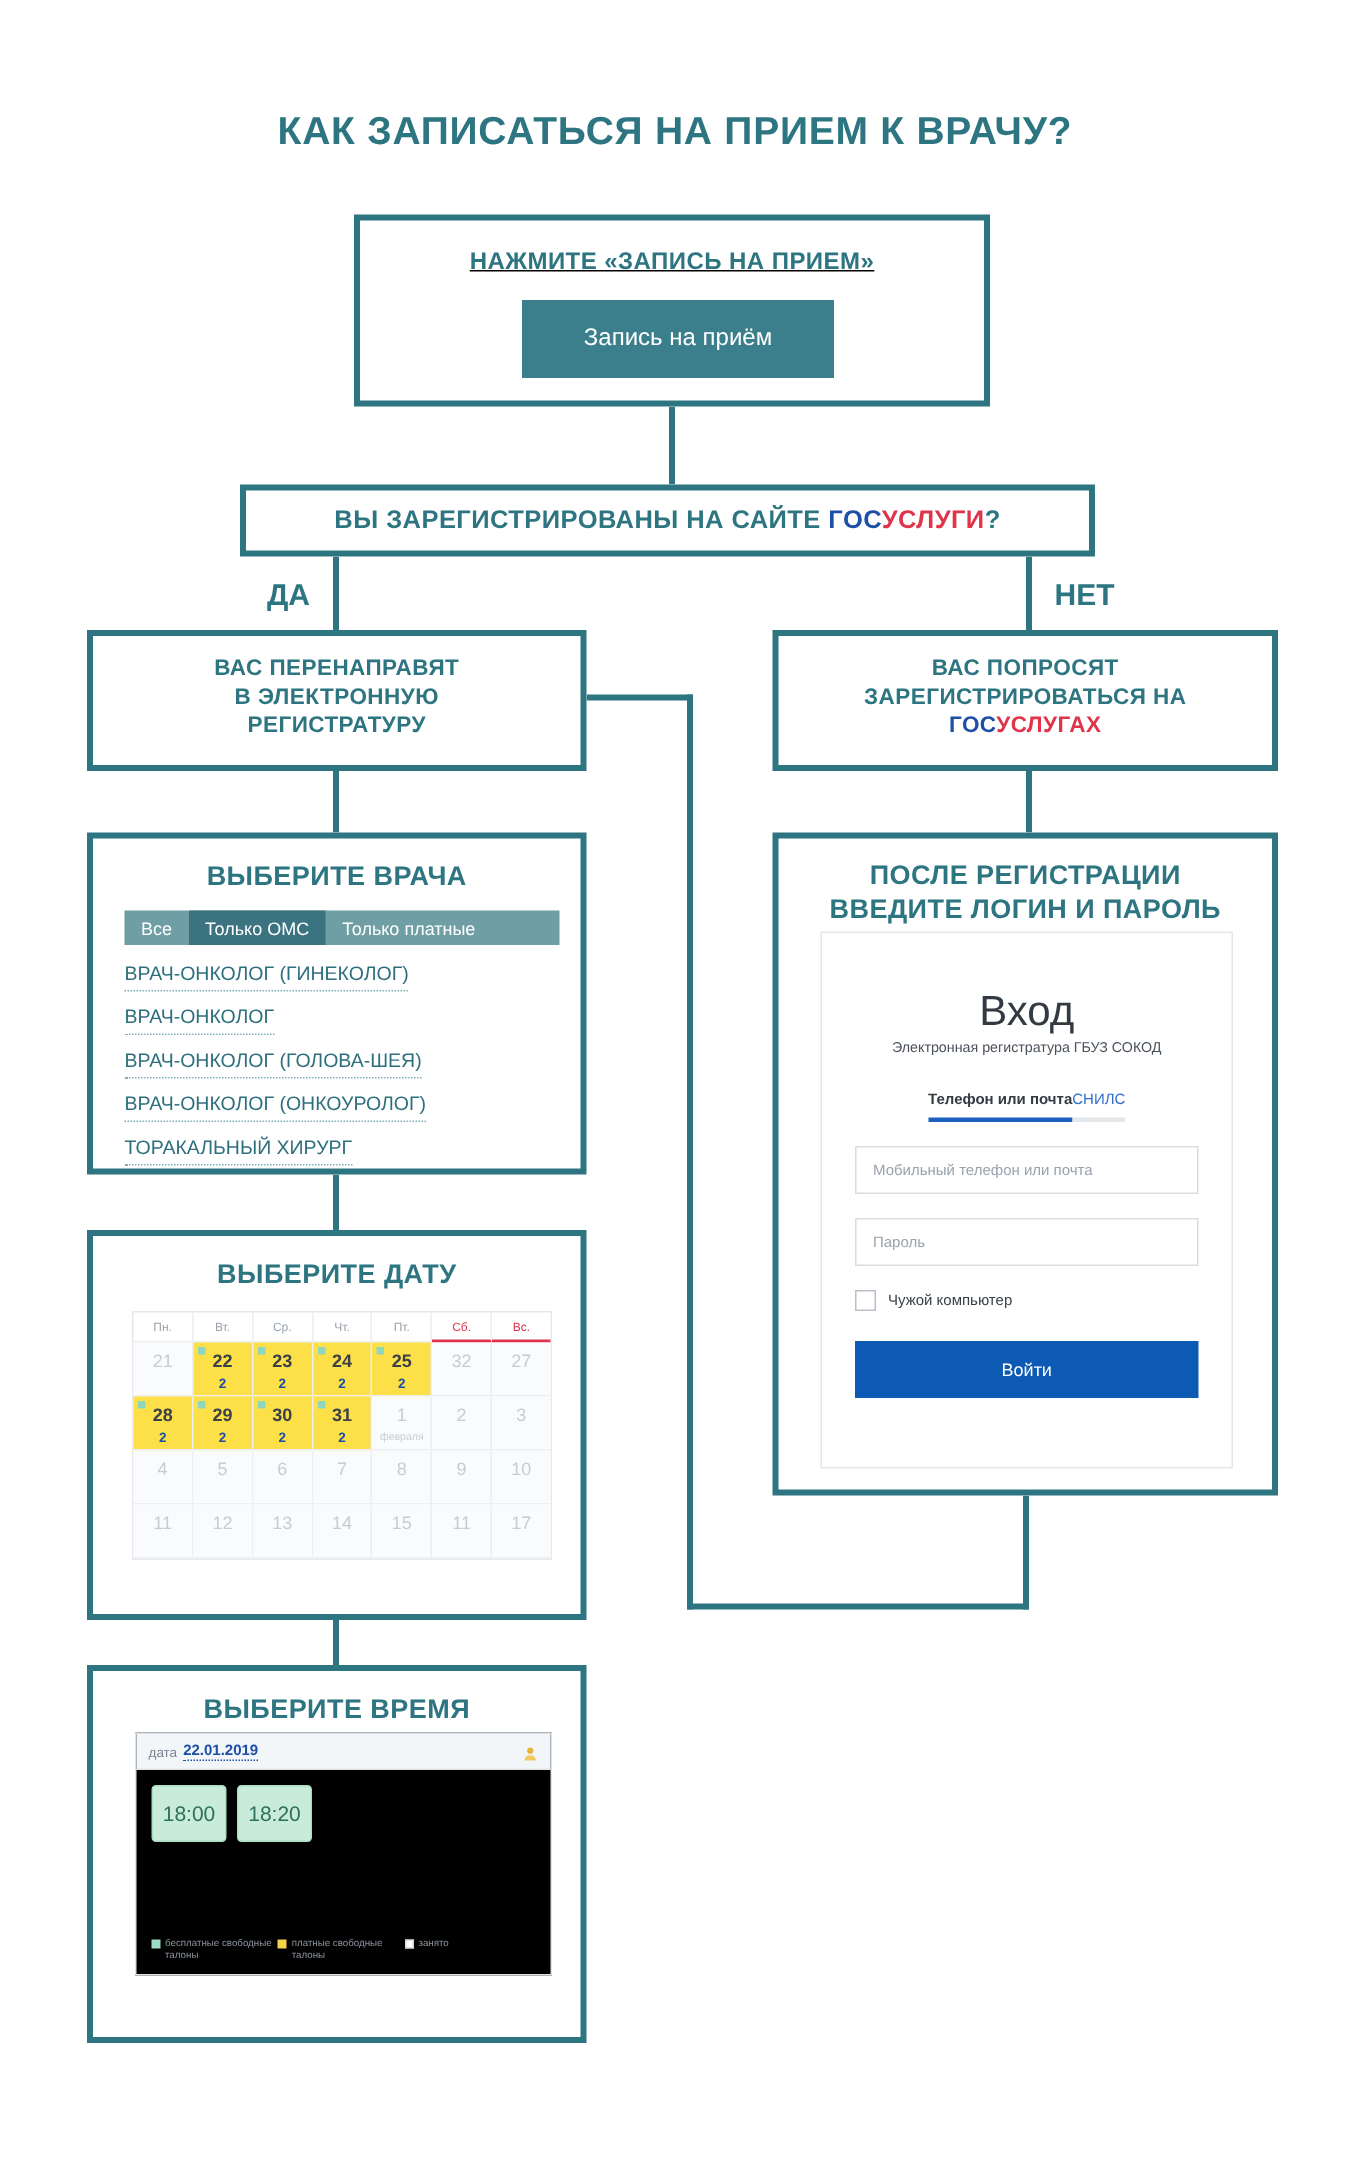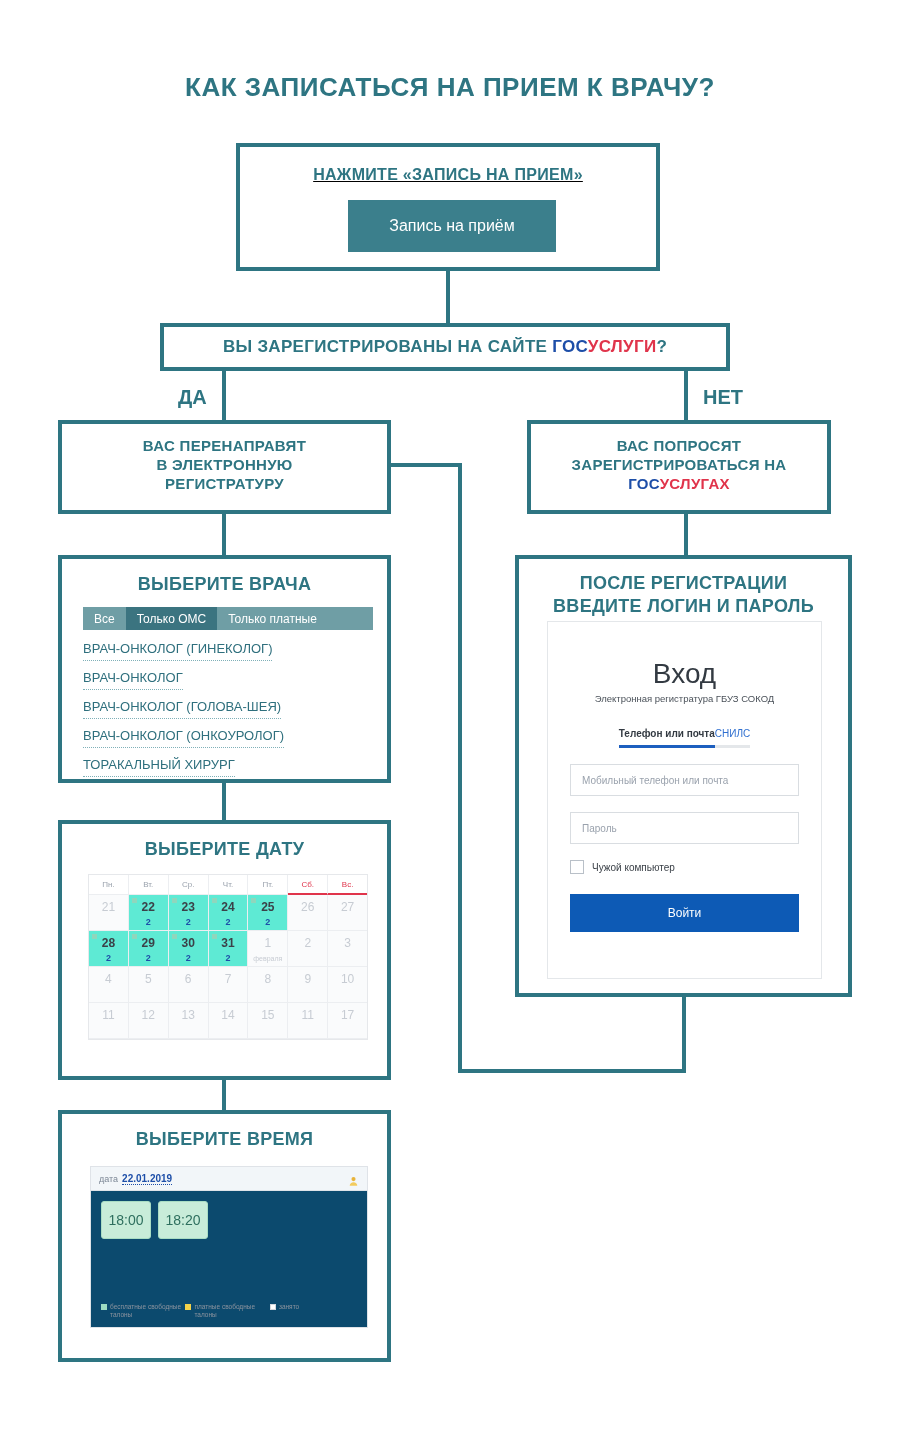--- a/index.html
+++ b/index.html
@@ -53,21 +53,21 @@
 
   .yn-label {
     position: absolute; color: #2e7582; font-weight: bold; font-size: 20px; z-index: 4;
   }
   #label-da  { left: 178px; top: 386px; }
   #label-net { left: 703px; top: 386px; }
 
   
   #box3 { left: 58px; top: 420px; width: 333px; height: 94px; }
   #box3 .fbox-title { font-size: 15px; margin-top: 13px; }
-  #box4 { left: 527px; top: 420px; width: 304px; height: 94px; }
+  #box4 { left: 515px; top: 420px; width: 337px; height: 94px; }
   #box4 .fbox-title { font-size: 15px; margin-top: 13px; }
 
   
   #box5 { left: 58px; top: 555px; width: 333px; height: 228px; }
   #box5 .fbox-title { font-size: 18px; margin-top: 14px; }
 
   .filter-tabs {
     position: absolute; left: 21px; top: 48px; width: 290px; height: 23px;
     display: flex; background: #6f9ea5;
   }
@@ -100,21 +100,21 @@
     flex: 1 1 0; height: 20px; display: flex; align-items: center; justify-content: center;
     color: #9aa2ad; font-size: 8px; border-right: 1px solid #eceef1;
     border-bottom: 1px solid #eceef1;
   }
   .cal-hd:last-child { border-right: none; }
   .cal-hd.we { color: #e0344b; border-bottom: 2px solid #e0344b; }
 
   .cal-cell {
     position: relative; flex: 1 1 0; height: 36px;
     border-right: 1px solid #eceef1; border-bottom: 1px solid #eceef1;
-    background: #5eead4;
+    background: #fde047;
   }
   .cal-cell:last-child { border-right: none; }
   .cal-cell.dim { background: #fafbfc; }
   .cal-num {
     position: absolute; left: 0; right: 0; top: 5px; text-align: center;
     font-size: 12px; font-weight: bold; color: #3b4148;
   }
   .cal-cell.dim .cal-num { color: #c7ccd3; font-weight: normal; }
   .cal-cnt {
     position: absolute; left: 0; right: 0; bottom: 3px; text-align: center;
@@ -127,22 +127,22 @@
   .cal-sub {
     position: absolute; left: 0; right: 0; bottom: 4px; text-align: center;
     font-size: 7px; color: #c7ccd3;
   }
 
   
   #box7 { left: 58px; top: 1110px; width: 333px; height: 252px; }
   #box7 .fbox-title { font-size: 18px; margin-top: 14px; }
 
   .tpanel {
-    position: absolute; left: 28px; top: 52px; width: 278px; height: 162px;
-    border: 1px solid #dfe3e8; background: #0c4a6e;
+    position: absolute; left: 28px; top: 41px; width: 278px; height: 162px;
+    border: 1px solid #dfe3e8; background: #000000;
   }
   .tpanel-hd {
     height: 24px; background: #f2f6f9; border-bottom: 1px solid #dfe3e8;
     display: flex; align-items: center; padding: 0 8px;
   }
   .tp-lbl { font-size: 9px; color: #7b8694; margin-right: 4px; }
   .tp-date {
     font-size: 10px; font-weight: bold; color: #1d4ea8;
     border-bottom: 1px dotted #1d4ea8;
   }
@@ -294,21 +294,21 @@
               <span class="cal-dot"></span>
               <span class="cal-num">24</span>
               <span class="cal-cnt">2</span>
             </div>
             <div class="cal-cell">
               <span class="cal-dot"></span>
               <span class="cal-num">25</span>
               <span class="cal-cnt">2</span>
             </div>
             <div class="cal-cell dim">
-              <span class="cal-num">26</span>
+              <span class="cal-num">32</span>
             </div>
             <div class="cal-cell dim">
               <span class="cal-num">27</span>
             </div>
           </div>
           <div class="cal-row">
             <div class="cal-cell">
               <span class="cal-dot"></span>
               <span class="cal-num">28</span>
               <span class="cal-cnt">2</span>

